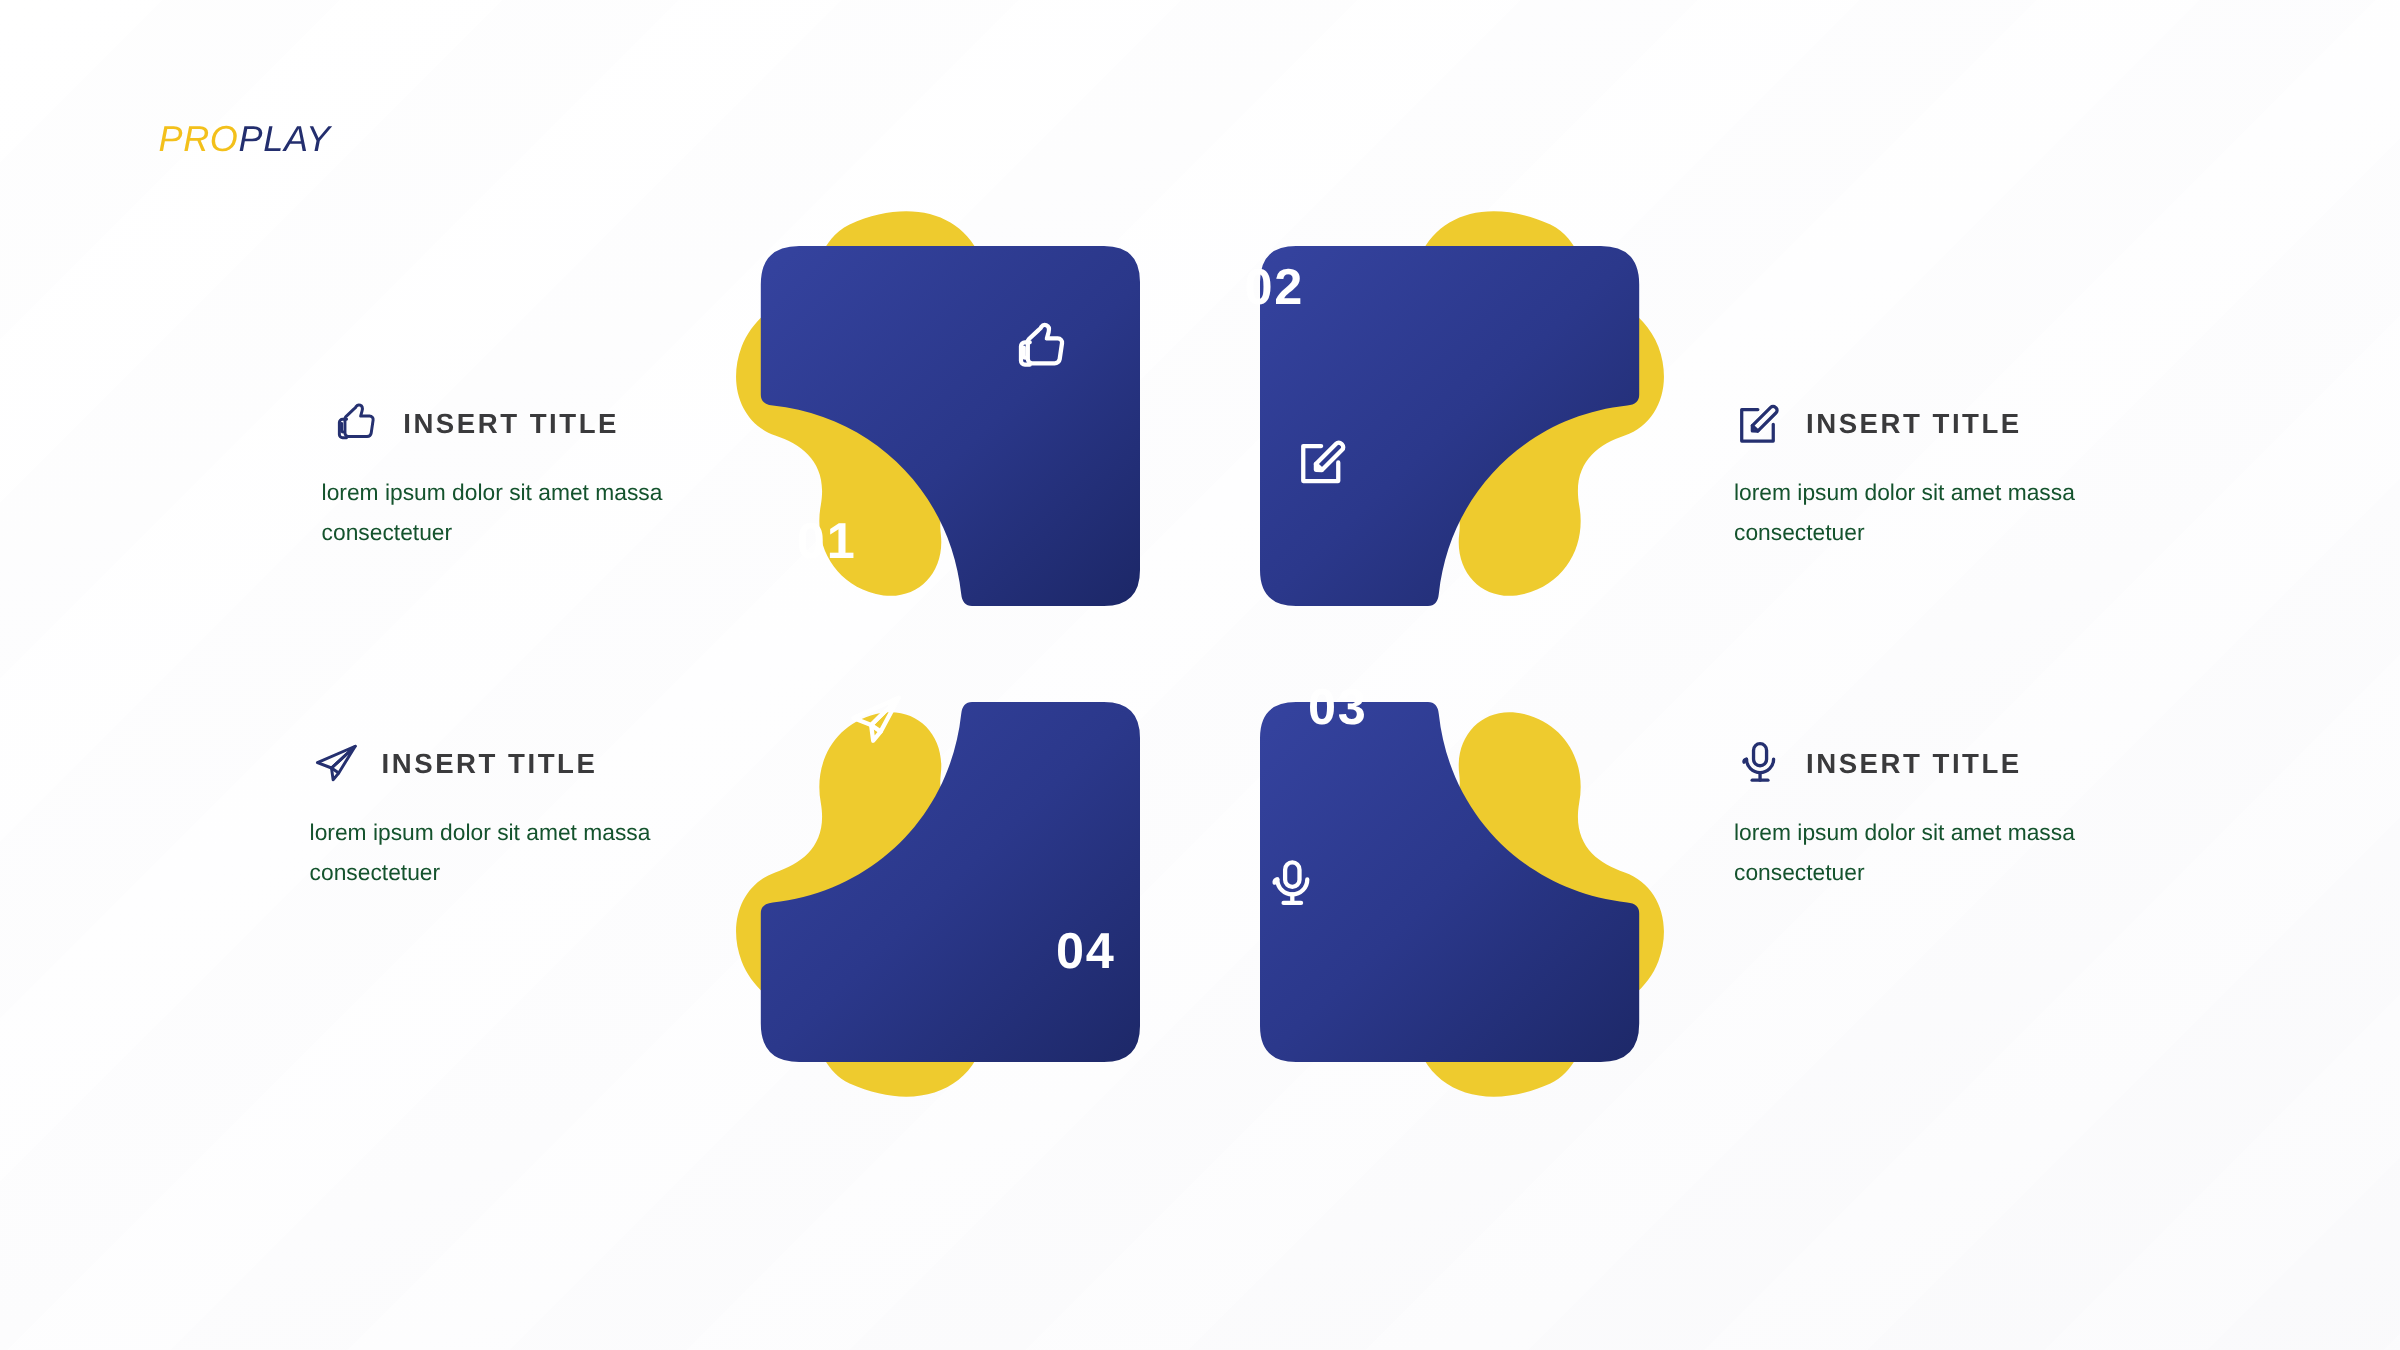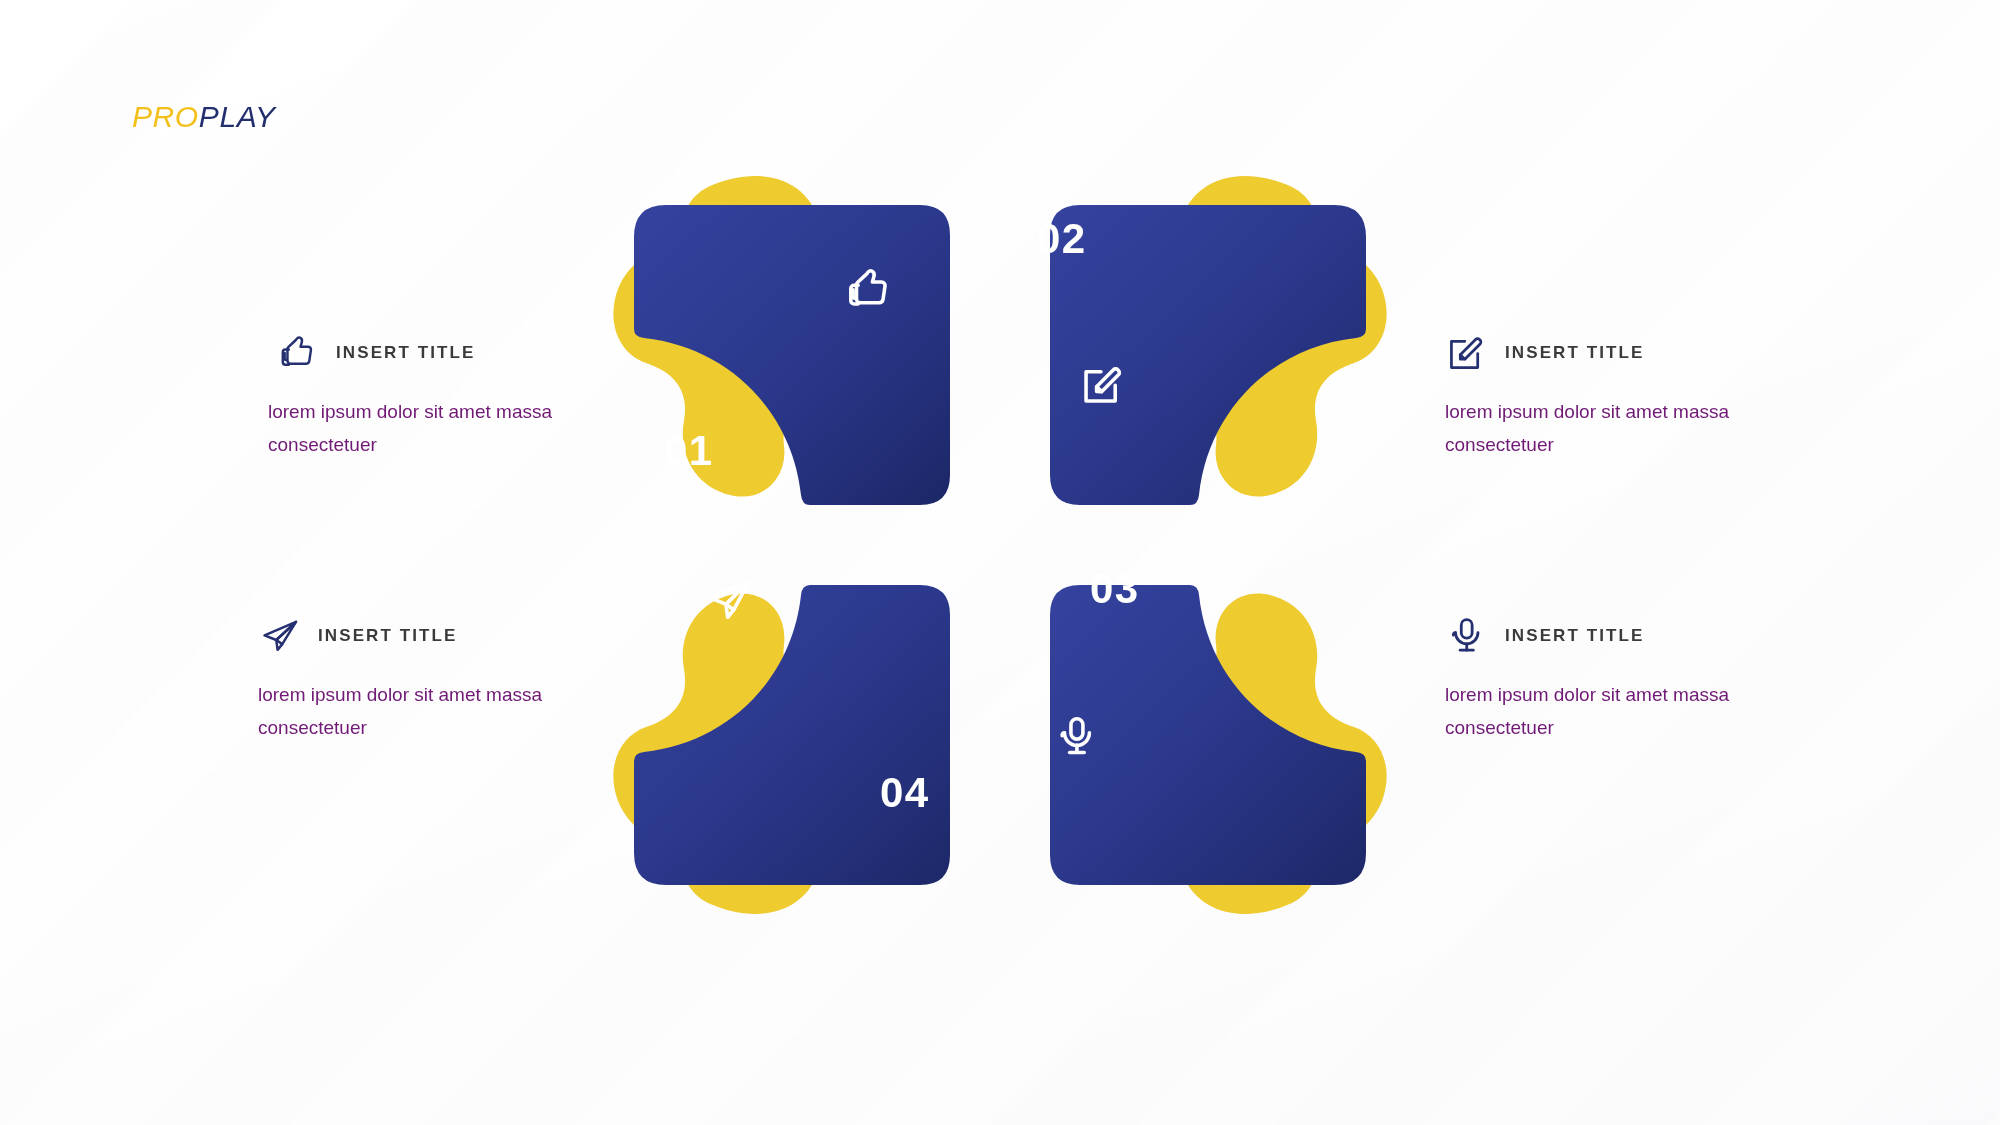--- a/index.html
+++ b/index.html
@@ -52,25 +52,25 @@
   .block .head{
     display:flex;align-items:center;gap:16px;
     margin-bottom:20px;height:46px;
   }
   .block .ico{
     width:44px;height:44px;flex:0 0 44px;
     display:flex;align-items:center;justify-content:center;
   }
   .block .ico svg{display:block;width:40px;height:40px;}
   .block .title{
-    font-size:17px;font-weight:700;color:#3a3a3c;
+    font-size:23px;font-weight:700;color:#3a3a3c;
     letter-spacing:2.1px;white-space:nowrap;
   }
   .block .body{
-    font-size:19px;line-height:1.72;color:#701a75;
+    font-size:19px;line-height:1.72;color:#14532d;
     font-weight:400;
   }
   .block.left  .body{text-align:left;}
   .block.right .body{text-align:left;}
 
   #block-1{left:268px;top:330px;}
   #block-1 .head{justify-content:flex-start;padding-left:8px;}
   #block-4{left:258px;top:613px;}
   #block-4 .head{justify-content:flex-start;padding-left:0px;}
   #block-2{left:1445px;top:330px;}

